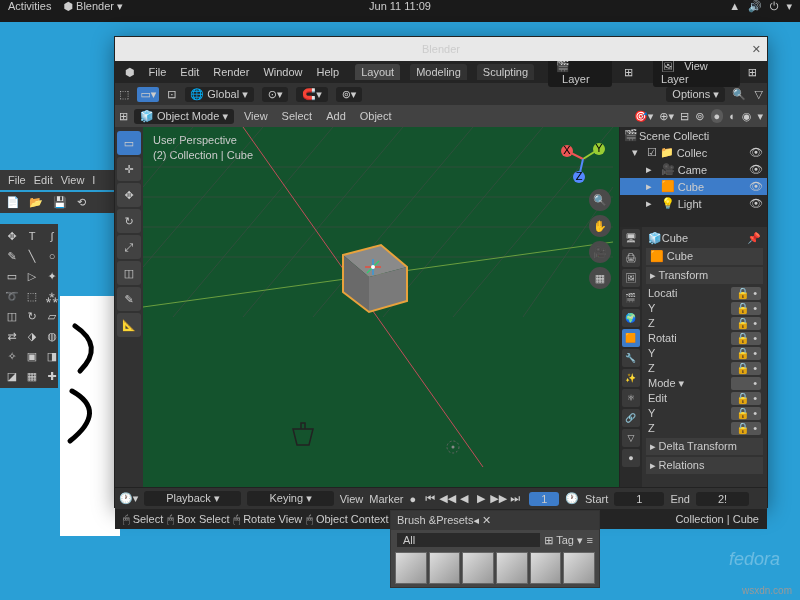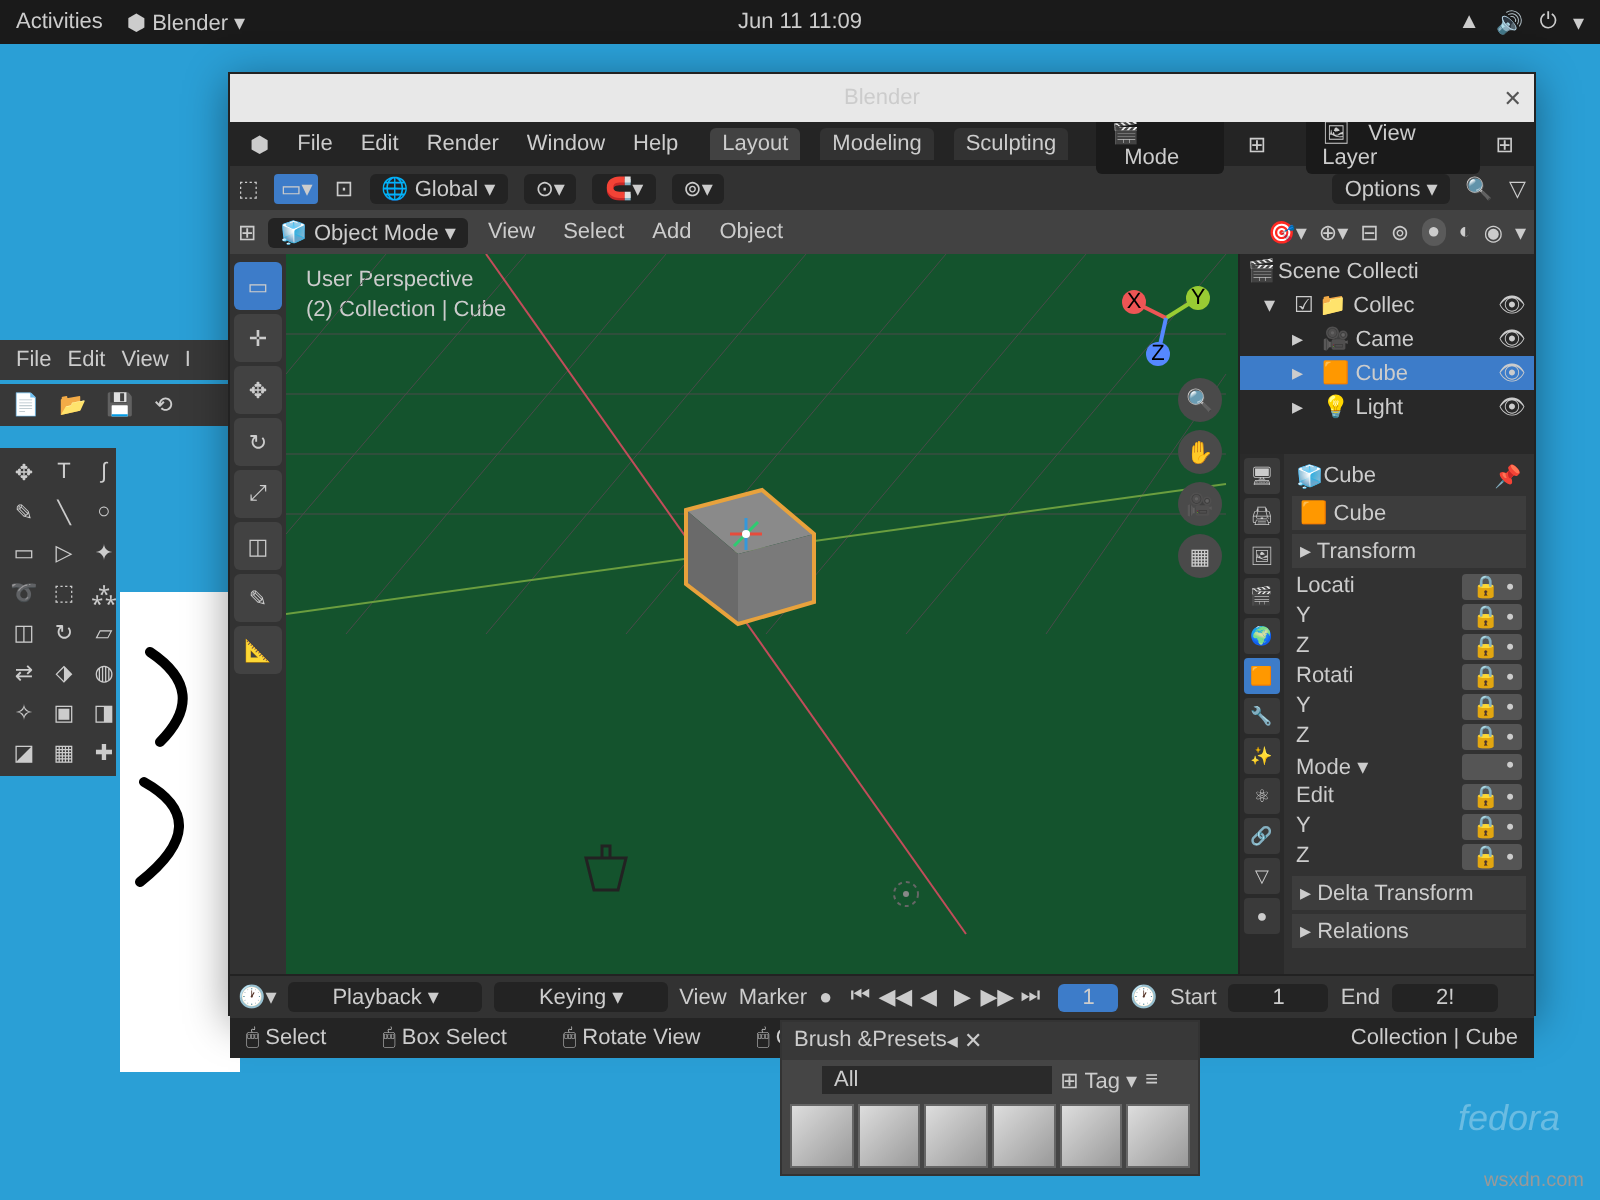--- a/index.html
+++ b/index.html
@@ -1,17 +1,17 @@
 <!DOCTYPE html>
 <html><head>
 <meta charset="utf-8">
 <style>
 *{margin:0;padding:0;box-sizing:border-box;font-family:sans-serif;font-size:11px;color:#ccc}
 body{width:800px;height:600px;background:#2a9fd6;overflow:hidden;position:relative}
-.topbar{height:22px;background:#1a1a1a;display:flex;align-items:center;padding:0 8px;gap:12px;color:#eee}
+.topbar{height:22px;background:#1a1a1a;display:flex;align-items:flex-start;padding:0 8px;gap:12px;color:#eee}
 .topbar .center{position:absolute;left:50%;transform:translateX(-50%)}
 .topbar .right{margin-left:auto;display:flex;gap:8px}
 .gimp-menubar{position:absolute;left:0;top:170px;display:flex;gap:8px;padding:4px 8px;background:#383838;width:120px}
 .gimp-toolbar{position:absolute;left:0;top:192px;display:flex;gap:10px;padding:4px 6px;background:#383838;width:120px}
 .gimp-tools{position:absolute;left:0;top:224px;width:58px;background:#383838;padding:4px;display:grid;grid-template-columns:repeat(3,16px);gap:4px}
 .gimp-tools span{width:16px;height:16px;display:flex;align-items:center;justify-content:center;font-size:11px}
 .gimp-canvas{position:absolute;left:60px;top:296px;width:60px;height:240px;background:#fff}
 .gimp-canvas svg{width:100%;height:100%}
 .blender-window{position:absolute;left:114px;top:36px;width:654px;height:472px;background:#393939;border:1px solid #222;box-shadow:0 4px 20px rgba(0,0,0,0.4)}
 .bw-title{height:24px;background:#e8e8e8;display:flex;align-items:center;justify-content:center;color:#333;position:relative}
@@ -45,25 +45,25 @@
 .props-tabs div{width:18px;height:18px;background:#3a3a3a;border-radius:2px;display:flex;align-items:center;justify-content:center;font-size:9px}
 .props-tabs div.active{background:#3d7cc9}
 .props-panel{flex:1;padding:4px;font-size:10px}
 .props-panel .hdr{background:#3d3d3d;padding:2px 4px;margin:2px 0}
 .props-panel .row{display:flex;justify-content:space-between;padding:1px 2px}
 .props-panel .row .field{background:#555;padding:0 4px;border-radius:2px;width:30px;text-align:right}
 .bw-timeline{height:22px;background:#323232;display:flex;align-items:center;padding:0 4px;gap:6px;border-top:1px solid #222}
 .bw-timeline .dd{background:#232323;padding:1px 22px;border-radius:3px}
 .bw-timeline .btns{display:flex;gap:1px}
 .bw-timeline .btns span{width:16px;text-align:center}
-.bw-statusbar{height:20px;background:#242424;display:flex;align-items:center;padding:0 8px;gap:28px;font-size:10px}
+.bw-statusbar{height:20px;background:#242424;display:flex;align-items:center;padding:0 8px;gap:4px;font-size:10px}
 .bw-statusbar .right{margin-left:auto}
 .brush-window{position:absolute;left:390px;top:510px;width:210px;height:78px;background:#454545;border:1px solid #333}
 .brush-title{background:#383838;padding:3px 6px;display:flex;justify-content:flex-start}
-.brush-row{display:flex;padding:3px 20px;gap:4px;align-items:center}
+.brush-row{display:flex;padding:3px 6px;gap:4px;align-items:center}
 .brush-row .sel{background:#2a2a2a;padding:1px 6px;flex:1}
 .brush-thumbs{display:flex;gap:2px;padding:2px 4px}
 .brush-thumbs div{width:32px;height:32px;background:linear-gradient(135deg,#ddd,#999);border:1px solid #666}
 .watermark{position:absolute;right:8px;bottom:4px;color:#999;font-size:10px}
 .fedora{position:absolute;right:20px;bottom:30px;color:rgba(255,255,255,0.3);font-size:18px;font-style:italic}
 </style>
 </head>
 <body>
 
 <div class="topbar">
@@ -130,21 +130,21 @@
   <div class="bw-topbar">
     <span>⬢</span>
     <span>File</span>
     <span>Edit</span>
     <span>Render</span>
     <span>Window</span>
     <span>Help</span>
     <span class="tab active">Layout</span>
     <span class="tab">Modeling</span>
     <span class="tab">Sculpting</span>
-    <span class="scene">🎬 <span>Mode</span></span>
+    <span class="scene">🎬 <span>Layer</span></span>
     <span style="margin-left:4px">⊞</span>
     <span class="scene">🖼 <span>View Layer</span></span>
     <span>⊞</span>
   </div>
   <div class="bw-secondbar">
     <span>⬚</span>
     <span style="background:#3d7cc9;padding:1px 3px;border-radius:2px">▭▾</span>
     <span>⊡</span>
     <span class="dd">🌐 <span>Global ▾</span></span>
     <span class="dd">⊙▾</span>

